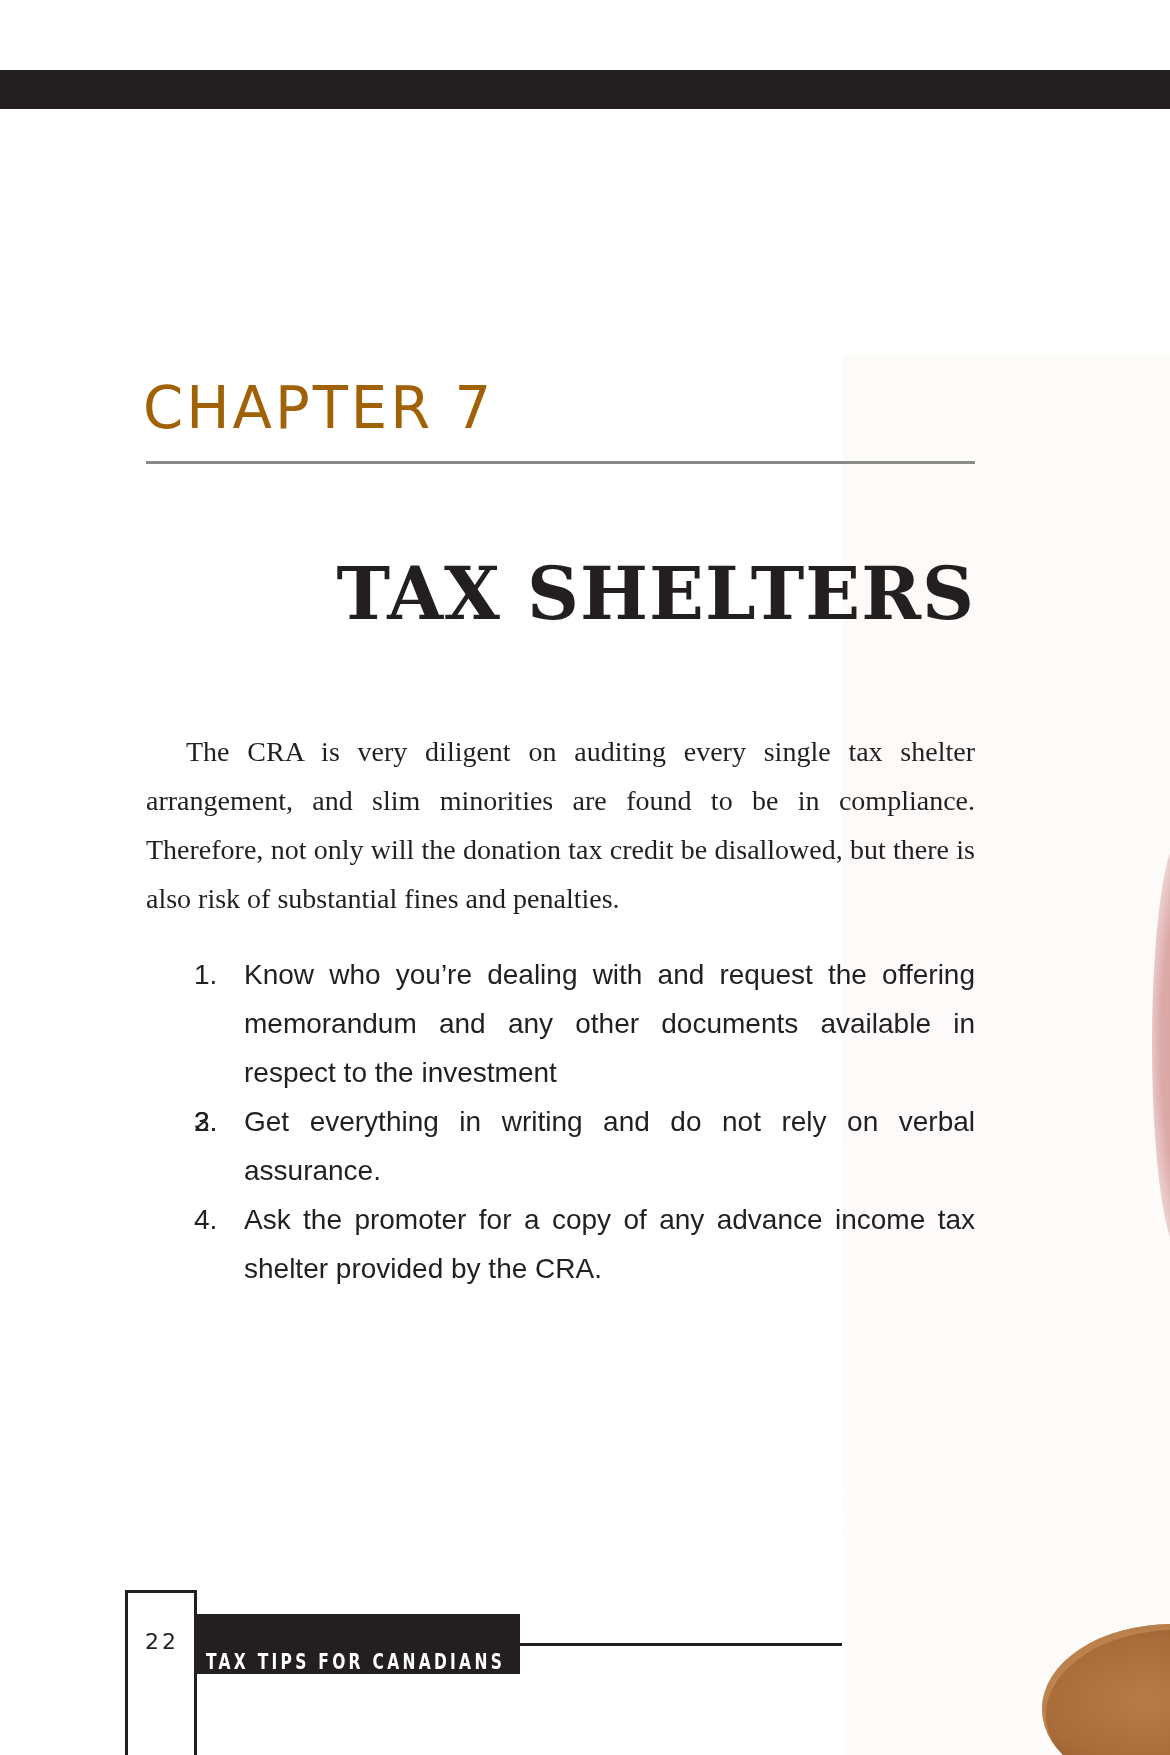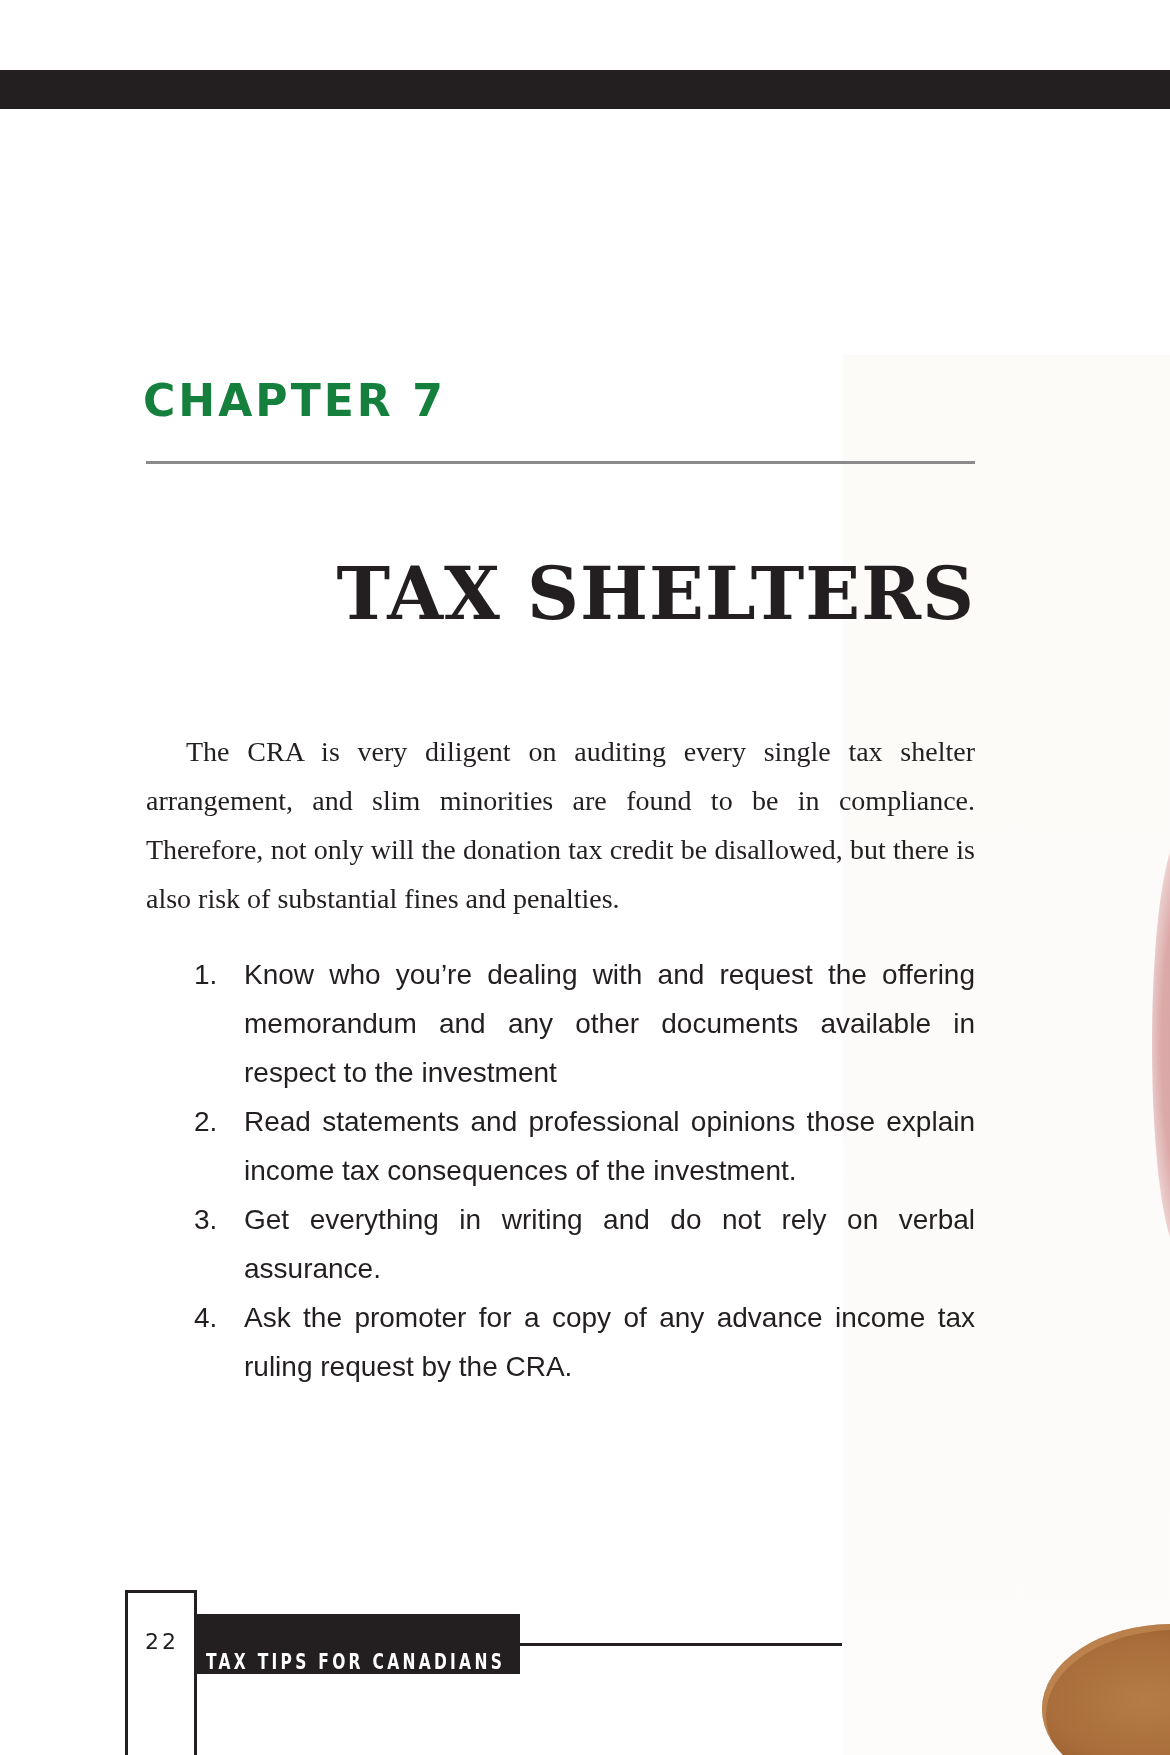--- a/index.html
+++ b/index.html
@@ -48,24 +48,24 @@
       height: 170px;
       border-radius: 50%;
       background: radial-gradient(ellipse at 40% 45%, #b67c47 0%, #a86d3a 45%, #8e5528 80%, #6f4019 100%);
       box-shadow: inset 4px 6px 0 rgba(205,150,95,0.55);
     }
     .chapter-label {
       position: absolute;
       left: 143px;
       top: 378px;
       font-family: "DejaVu Sans", sans-serif;
-      font-weight: 700;
-      font-size: 49px;
+      font-weight: 400;
+      font-size: 64px;
       letter-spacing: 3px;
-      color: #15803d;
+      color: #a16207;
       line-height: 1;
       -webkit-text-stroke: 0px;
       font-stretch: condensed;
     }
     .chapter-label span {
       display: inline-block;
       transform: scaleY(0.92);
       transform-origin: left top;
     }
     .chapter-rule {
@@ -187,29 +187,28 @@
 
 <div class="content">
   <p>The CRA is very diligent on auditing every single tax shelter arrangement, and slim minorities are found to be in compliance. Therefore, not only will the donation tax credit be disallowed, but there is also risk of substantial fines and penalties.</p>
   <ol>
     <li>
       <span class="num">1.</span>
       <span>Know who you’re dealing with and request the offering memorandum and any other documents available in respect to the investment</span>
     </li>
     <li>
       <span class="num">2.</span>
-      <span>Read statements and professional opinions those explain income tax consequences of the investment.</span>
     </li>
     <li>
       <span class="num">3.</span>
       <span>Get everything in writing and do not rely on verbal assurance.</span>
     </li>
     <li>
       <span class="num">4.</span>
-      <span>Ask the promoter for a copy of any advance income tax ruling request by the CRA.</span>
+      <span>Ask the promoter for a copy of any advance income tax shelter provided by the CRA.</span>
     </li>
   </ol>
 </div>
 
 <div class="footer-box"></div>
 <div class="page-number">22</div>
 <div class="footer-banner">
   <span>TAX TIPS FOR CANADIANS</span>
 </div>
 <div class="footer-rule"></div>

